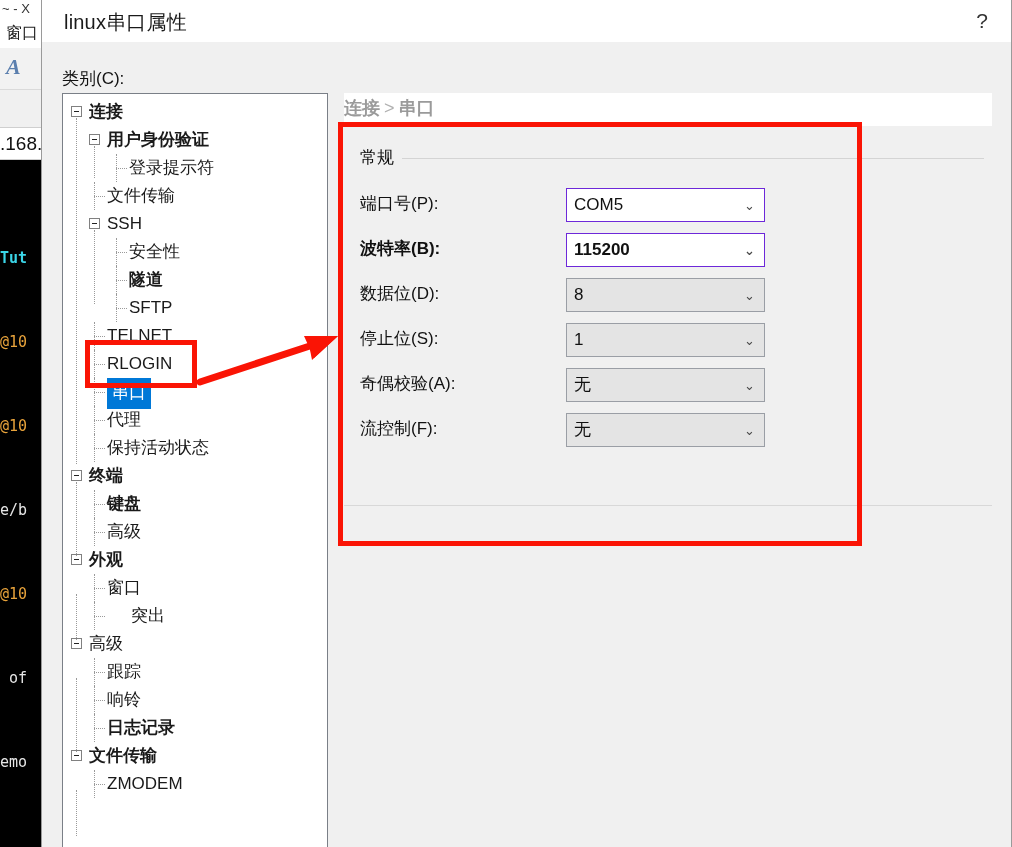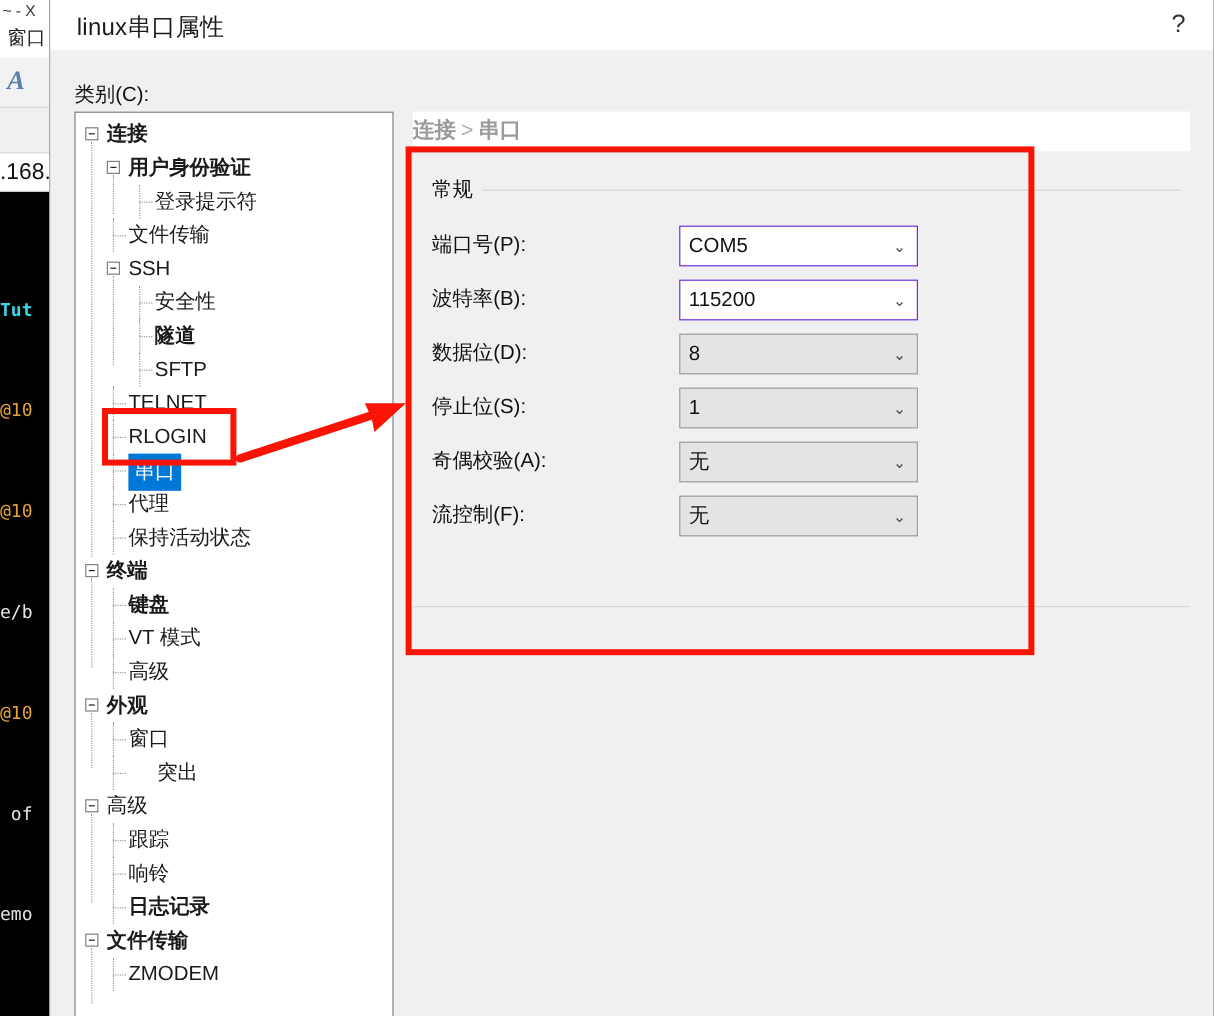--- a/index.html
+++ b/index.html
@@ -247,21 +247,20 @@
           <div class="tree-row"><div class="hline" style="left: 53px; top: 14px; width: 11px;"></div><div class="vline" style="left: 53px; top: 0px; height: 28px;"></div><span class="tree-label" style="margin-left: 66px;">安全性</span></div>
           <div class="tree-row bold"><div class="hline" style="left: 53px; top: 14px; width: 11px;"></div><div class="vline" style="left: 53px; top: 0px; height: 28px;"></div><span class="tree-label" style="margin-left: 66px;">隧道</span></div>
           <div class="tree-row"><div class="hline" style="left: 53px; top: 14px; width: 11px;"></div><div class="vline" style="left: 53px; top: 0px; height: 28px;"></div><span class="tree-label" style="margin-left: 66px;">SFTP</span></div>
           <div class="tree-row"><div class="hline" style="left: 31px; top: 14px; width: 11px;"></div><div class="vline" style="left: 31px; top: 0px; height: 28px;"></div><span class="tree-label" style="margin-left: 44px;">TELNET</span></div>
           <div class="tree-row"><div class="hline" style="left: 31px; top: 14px; width: 11px;"></div><div class="vline" style="left: 31px; top: 0px; height: 28px;"></div><span class="tree-label" style="margin-left: 44px;">RLOGIN</span></div>
           <div class="tree-row"><div class="hline" style="left: 31px; top: 14px; width: 11px;"></div><div class="vline" style="left: 31px; top: 0px; height: 28px;"></div><span class="tree-label selected" style="margin-left: 44px;">串口</span></div>
           <div class="tree-row"><div class="hline" style="left: 31px; top: 14px; width: 11px;"></div><div class="vline" style="left: 31px; top: 0px; height: 28px;"></div><span class="tree-label" style="margin-left: 44px;">代理</span></div>
           <div class="tree-row"><div class="hline" style="left: 31px; top: 14px; width: 11px;"></div><div class="vline" style="left: 31px; top: 0px; height: 28px;"></div><span class="tree-label" style="margin-left: 44px;">保持活动状态</span></div>
           <div class="tree-row bold"><div class="expander" style="left: 8px;"></div><span class="tree-label" style="margin-left: 26px;">终端</span></div>
           <div class="tree-row bold"><div class="hline" style="left: 31px; top: 14px; width: 11px;"></div><div class="vline" style="left: 31px; top: 0px; height: 28px;"></div><span class="tree-label" style="margin-left: 44px;">键盘</span></div>
-          <div class="tree-row"><div class="hline" style="left: 31px; top: 14px; width: 11px;"></div><div class="vline" style="left: 31px; top: 0px; height: 28px;"></div><span class="tree-label" style="margin-left: 44px;">VT 模式</span></div>
           <div class="tree-row"><div class="hline" style="left: 31px; top: 14px; width: 11px;"></div><div class="vline" style="left: 31px; top: 0px; height: 28px;"></div><span class="tree-label" style="margin-left: 44px;">高级</span></div>
           <div class="tree-row bold"><div class="expander" style="left: 8px;"></div><span class="tree-label" style="margin-left: 26px;">外观</span></div>
           <div class="tree-row"><div class="hline" style="left: 31px; top: 14px; width: 11px;"></div><div class="vline" style="left: 31px; top: 0px; height: 28px;"></div><span class="tree-label" style="margin-left: 44px;">窗口</span></div>
           <div class="tree-row"><div class="hline" style="left: 31px; top: 14px; width: 11px;"></div><div class="vline" style="left: 31px; top: 0px; height: 28px;"></div><span class="tree-label" style="margin-left: 68px;">突出</span></div>
           <div class="tree-row"><div class="expander" style="left: 8px;"></div><span class="tree-label" style="margin-left: 26px;">高级</span></div>
           <div class="tree-row"><div class="hline" style="left: 31px; top: 14px; width: 11px;"></div><div class="vline" style="left: 31px; top: 0px; height: 28px;"></div><span class="tree-label" style="margin-left: 44px;">跟踪</span></div>
           <div class="tree-row"><div class="hline" style="left: 31px; top: 14px; width: 11px;"></div><div class="vline" style="left: 31px; top: 0px; height: 28px;"></div><span class="tree-label" style="margin-left: 44px;">响铃</span></div>
           <div class="tree-row bold"><div class="hline" style="left: 31px; top: 14px; width: 11px;"></div><div class="vline" style="left: 31px; top: 0px; height: 28px;"></div><span class="tree-label" style="margin-left: 44px;">日志记录</span></div>
           <div class="tree-row bold"><div class="expander" style="left: 8px;"></div><span class="tree-label" style="margin-left: 26px;">文件传输</span></div>
           <div class="tree-row"><div class="hline" style="left: 31px; top: 14px; width: 11px;"></div><div class="vline" style="left: 31px; top: 0px; height: 28px;"></div><span class="tree-label" style="margin-left: 44px;">ZMODEM</span></div>
@@ -279,21 +278,21 @@
         <span>连接</span><span class="sep">&gt;</span><span>串口</span>
       </div>
 
       <div class="group-area" id="group-area">
         <div class="group-rule"></div>
         <div class="group-title">常规</div>
       <div class="form-row" style="top: 62px;">
             <div class="form-label">端口号(P):</div>
             <div class="combo"><span>COM5</span><span class="chev">⌄</span></div>
           </div>
-          <div class="form-row" style="top: 107px;">
+          <div class="form-row" style="top: 107px; font-weight: bold;">
             <div class="form-label">波特率(B):</div>
             <div class="combo"><span>115200</span><span class="chev">⌄</span></div>
           </div>
           <div class="form-row" style="top: 152px;">
             <div class="form-label">数据位(D):</div>
             <div class="combo disabled"><span>8</span><span class="chev">⌄</span></div>
           </div>
           <div class="form-row" style="top: 197px;">
             <div class="form-label">停止位(S):</div>
             <div class="combo disabled"><span>1</span><span class="chev">⌄</span></div>

